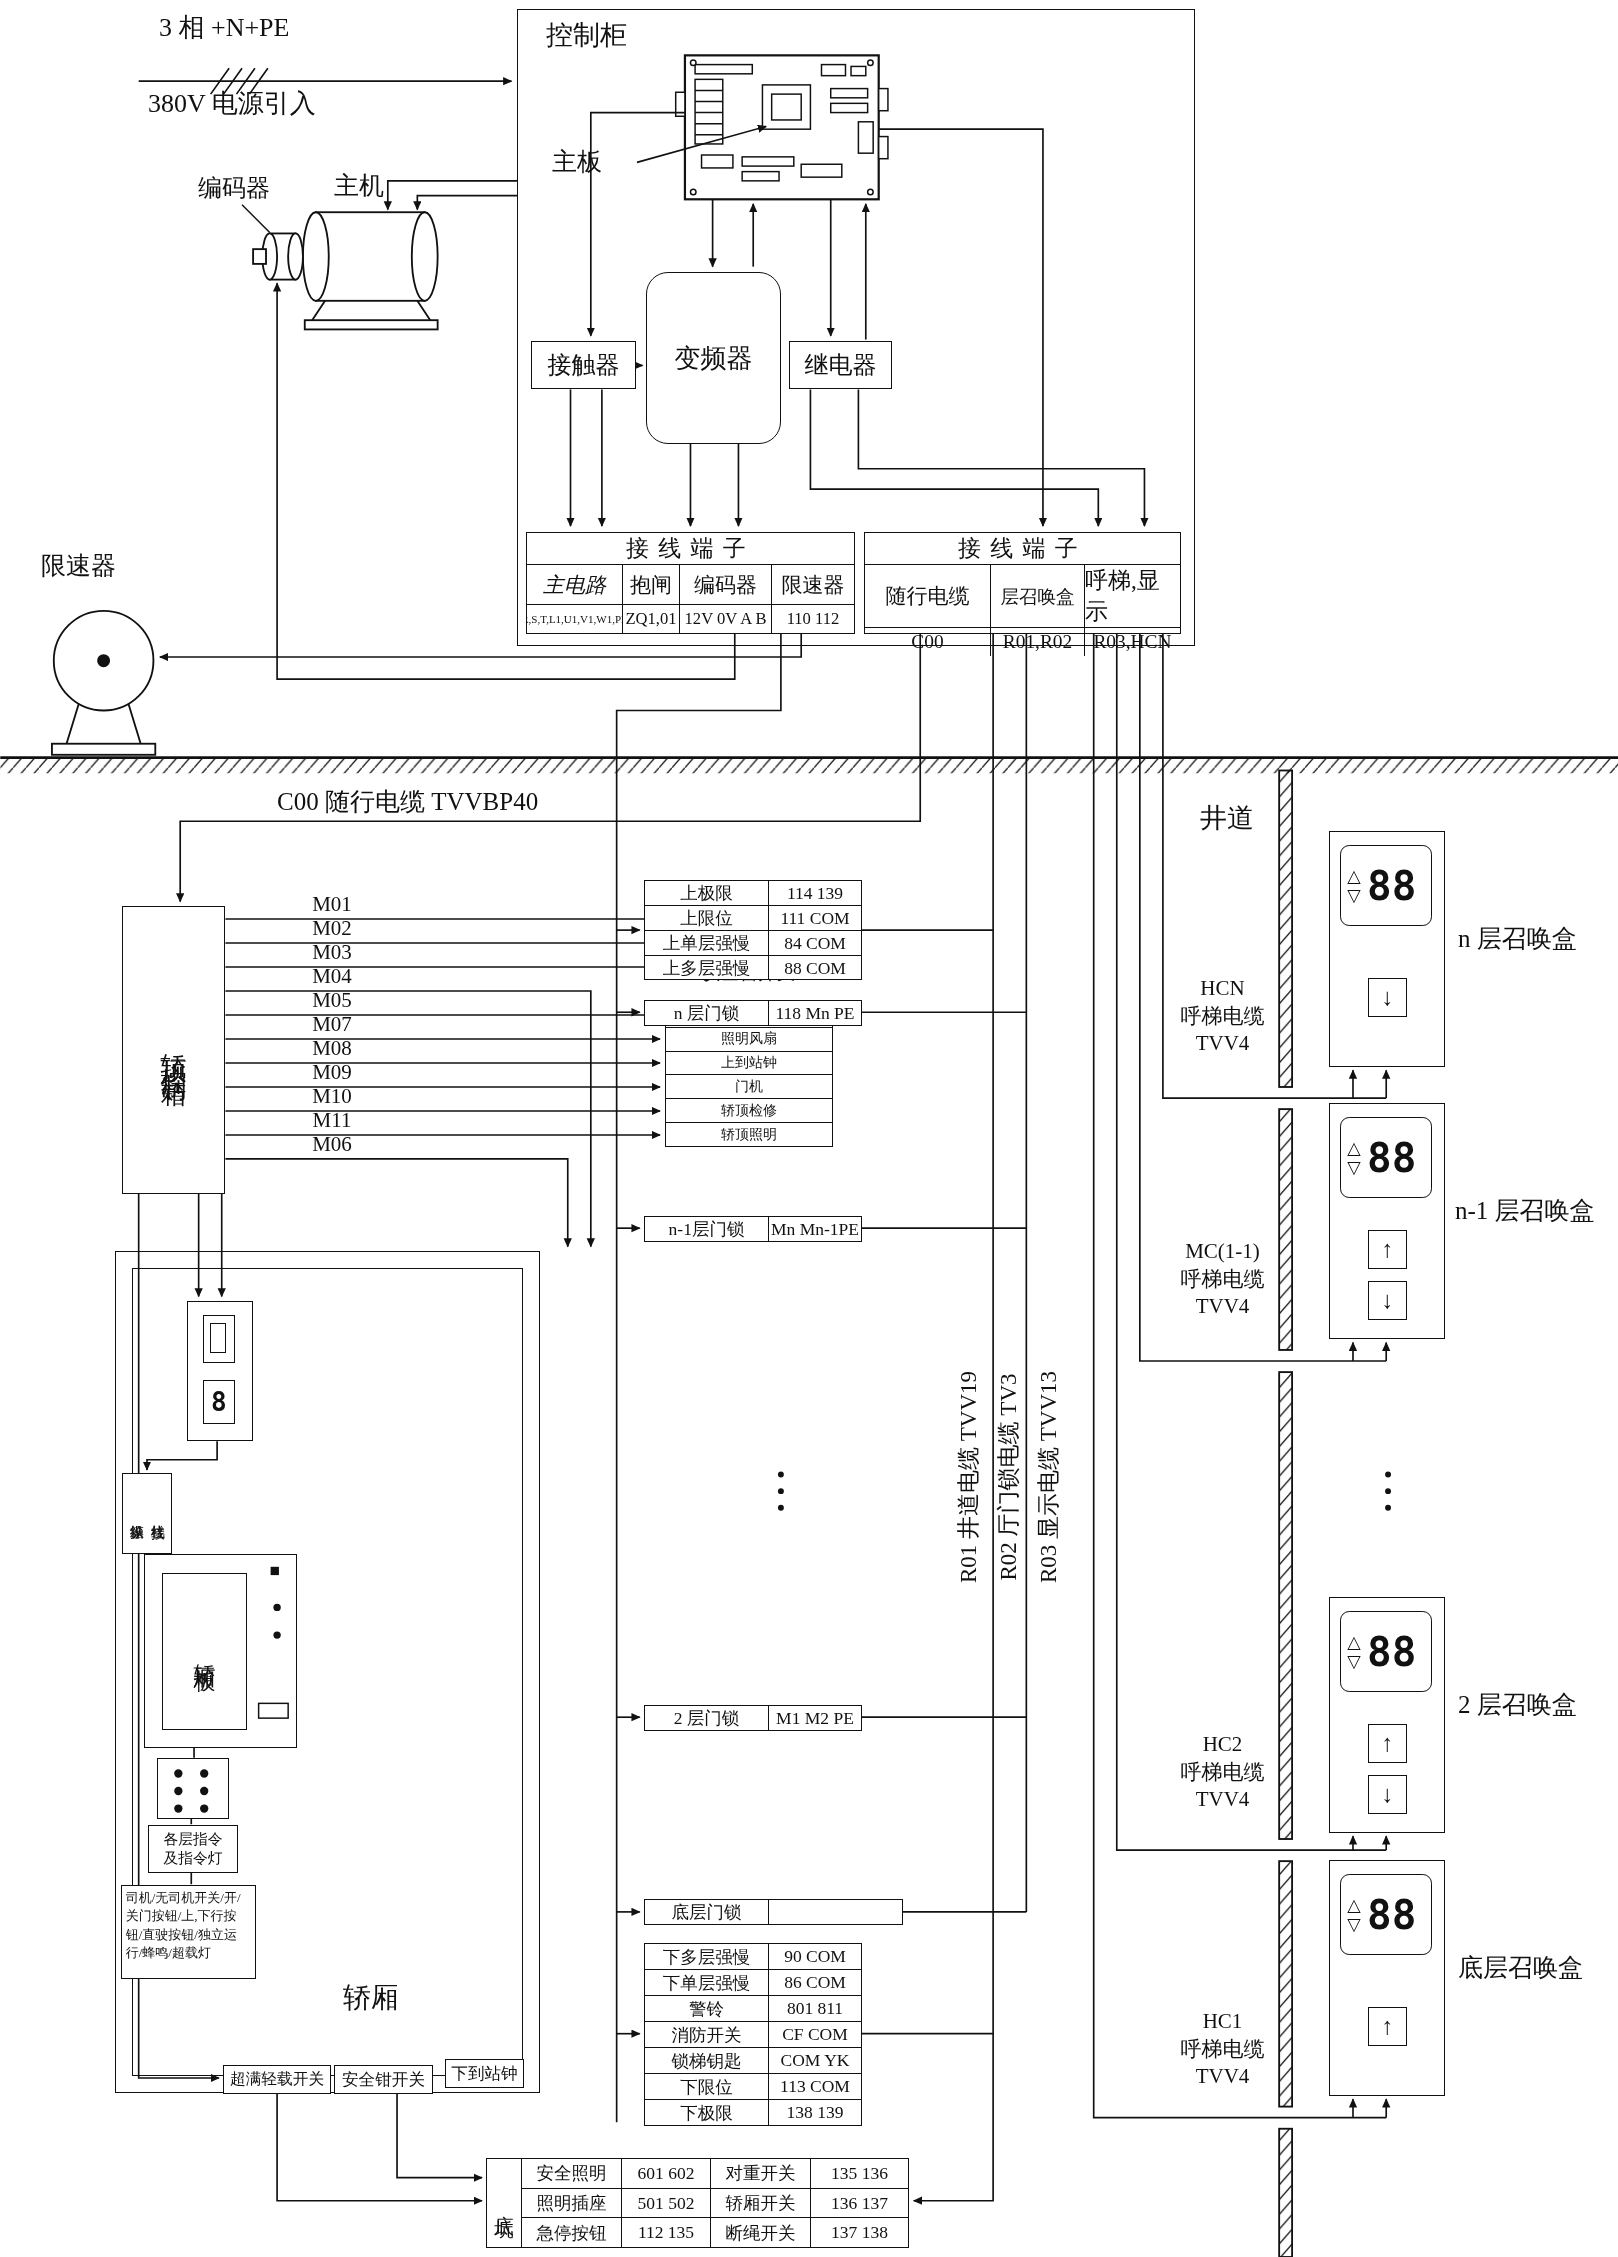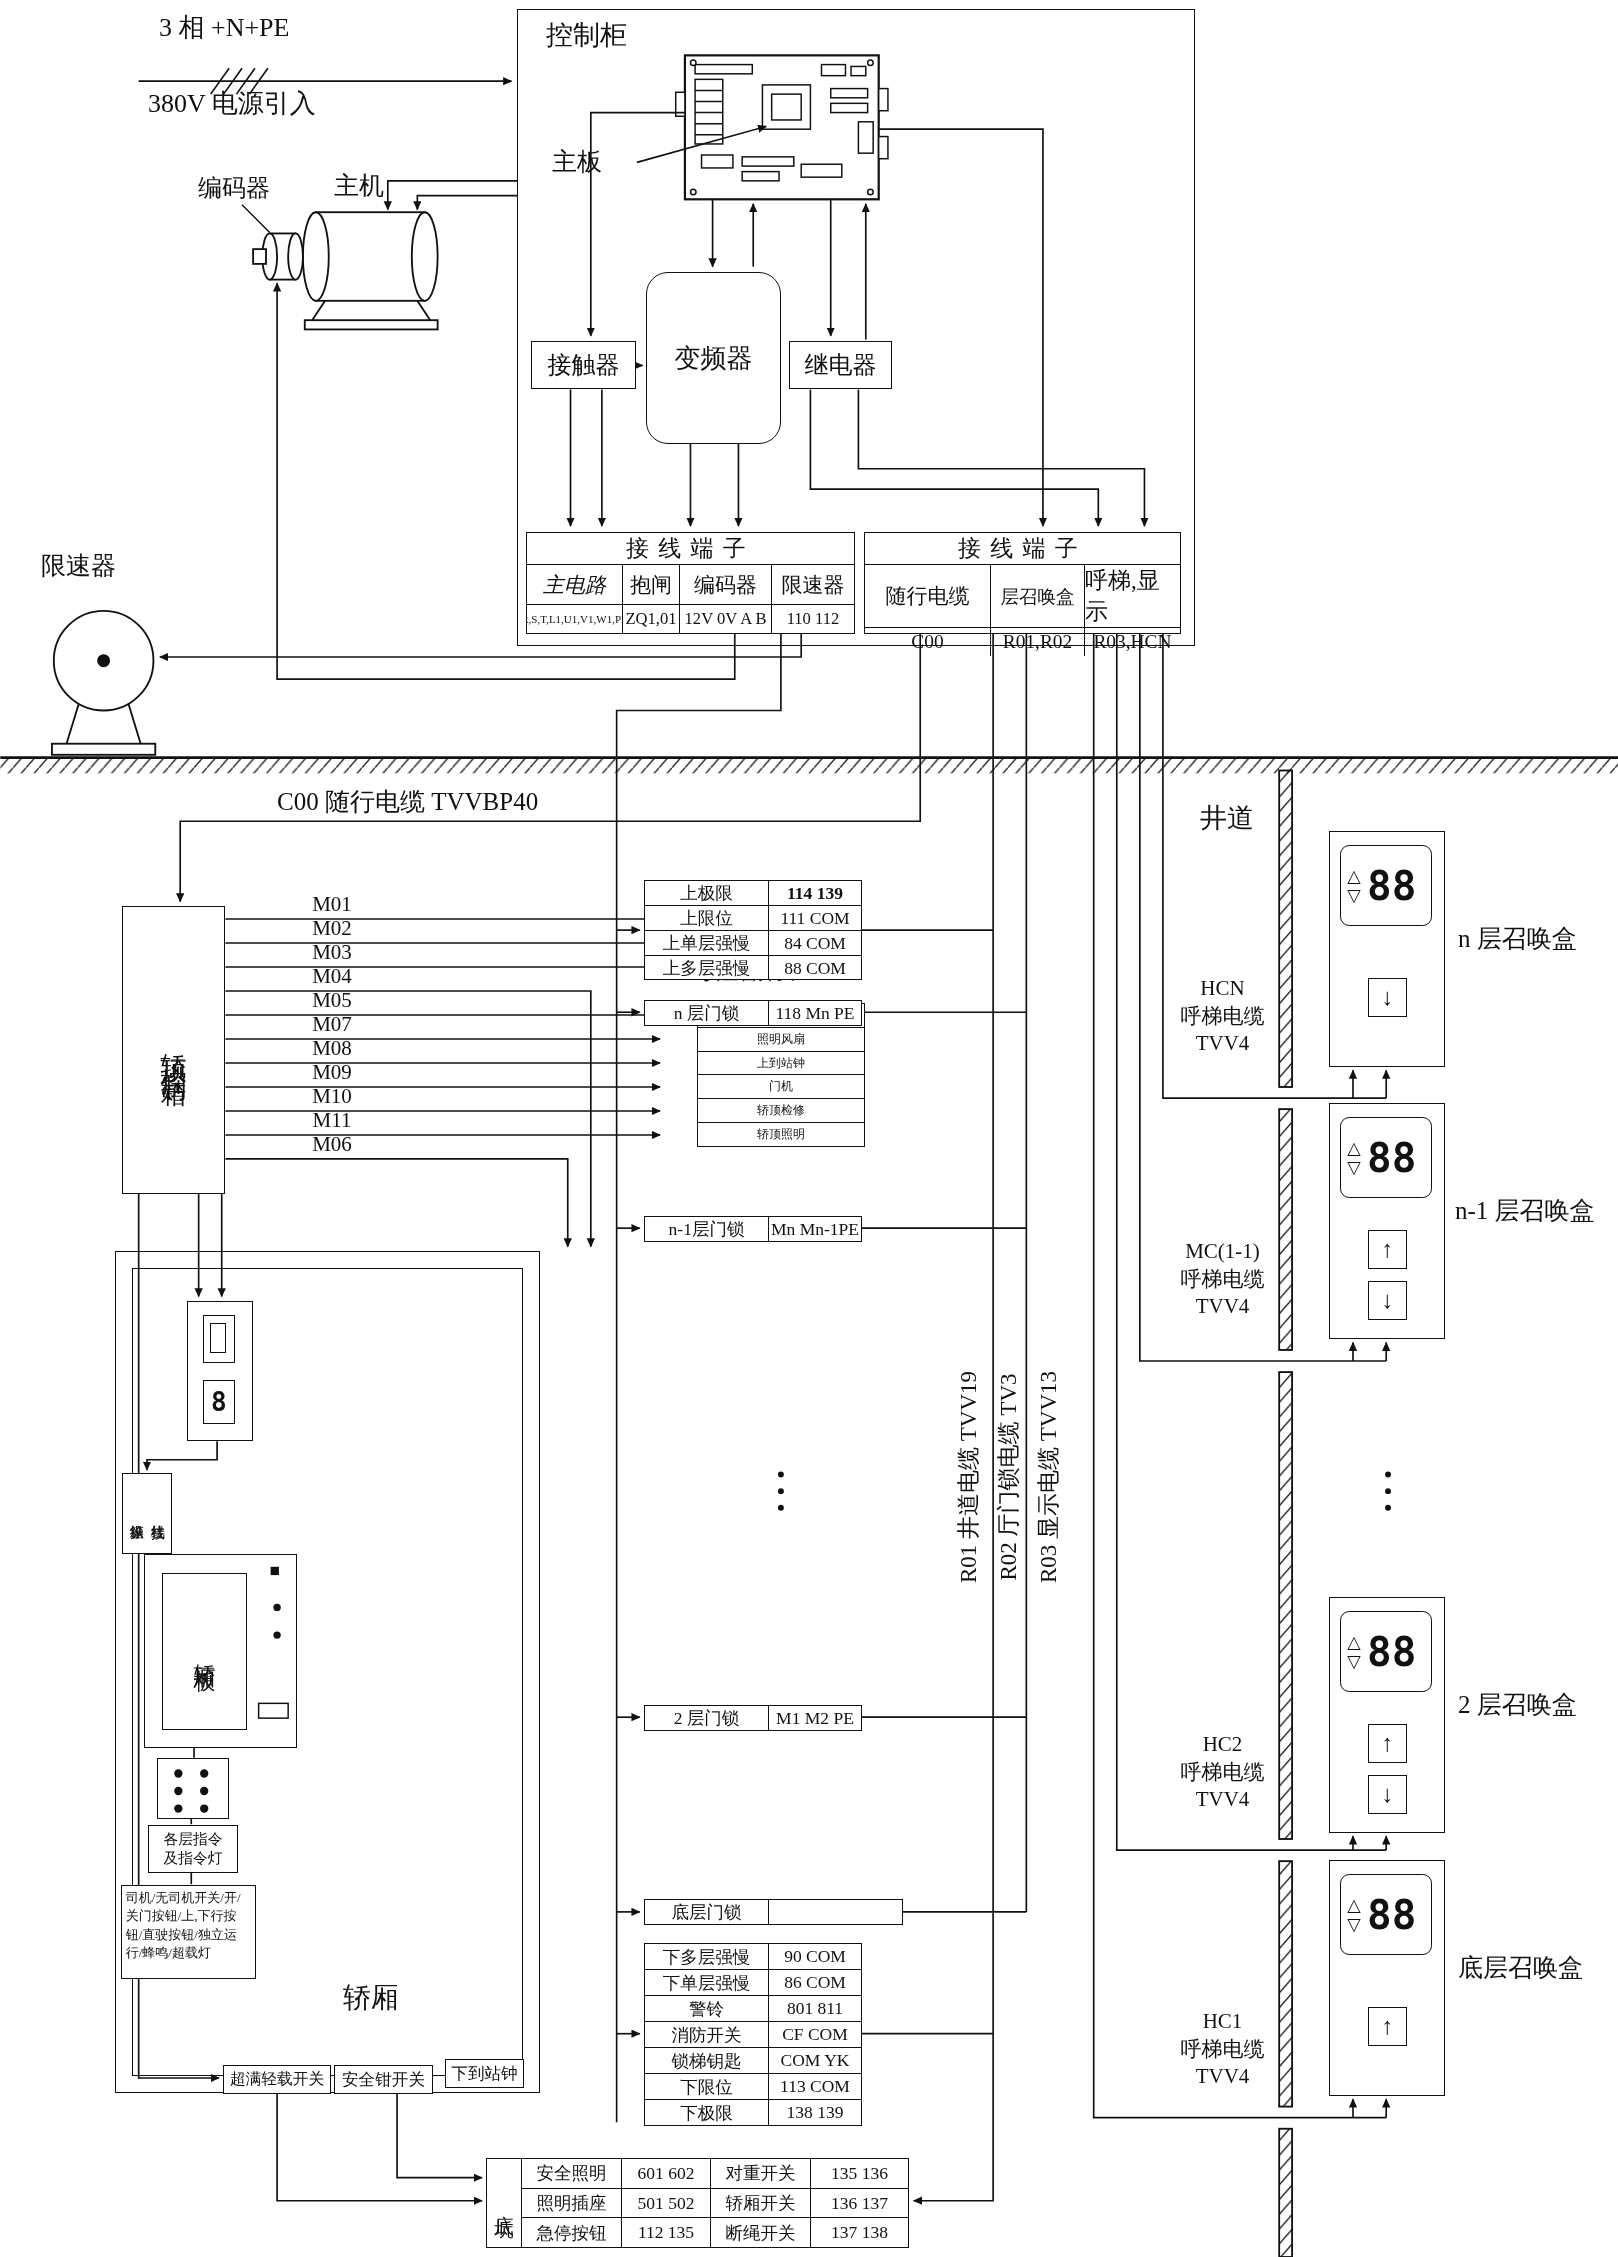--- a/index.html
+++ b/index.html
@@ -272,33 +272,33 @@
 <div class="lbl ctr" style="left:295px;top:1060px;width:74px;font-size:21px;">M09</div>
 <div class="lbl ctr" style="left:295px;top:1084px;width:74px;font-size:21px;">M10</div>
 <div class="lbl ctr" style="left:295px;top:1108px;width:74px;font-size:21px;">M11</div>
 <div class="lbl ctr" style="left:295px;top:1132px;width:74px;font-size:21px;">M06</div>
 
 <div class="box vstack" style="left:665px;top:907px;width:168px;height:72px;font-size:18.5px;">
   <div class="trow ctr">门区开关</div>
   <div class="trow ctr">轿门联锁</div>
   <div class="trow ctr">安全窗开关</div>
 </div>
-<div class="box vstack" style="left:665px;top:1003px;width:168px;height:144px;font-size:12px;margin-left:32px;">
+<div class="box vstack" style="left:665px;top:1003px;width:168px;height:144px;font-size:14px;">
   <div class="trow ctr">安全触板开关</div>
   <div class="trow ctr">照明风扇</div>
   <div class="trow ctr">上到站钟</div>
   <div class="trow ctr">门机</div>
   <div class="trow ctr">轿顶检修</div>
   <div class="trow ctr">轿顶照明</div>
 </div>
 
 <div class="box vstack" style="left:644px;top:880px;width:218px;height:100px;font-size:17.5px;">
   <div class="trow">
         <div class="cell" style="width:124px;font-family:Liberation Serif, serif;">上极限</div>
-        <div class="cell" style="flex:1;font-weight:bold;">114  139</div>
+        <div class="cell" style="flex:1;">114  139</div>
       </div>
   <div class="trow">
         <div class="cell" style="width:124px;">上限位</div>
         <div class="cell" style="flex:1;">111  COM</div>
       </div>
   <div class="trow">
         <div class="cell" style="width:124px;">上单层强慢</div>
         <div class="cell" style="flex:1;">84  COM</div>
       </div>
   <div class="trow">

